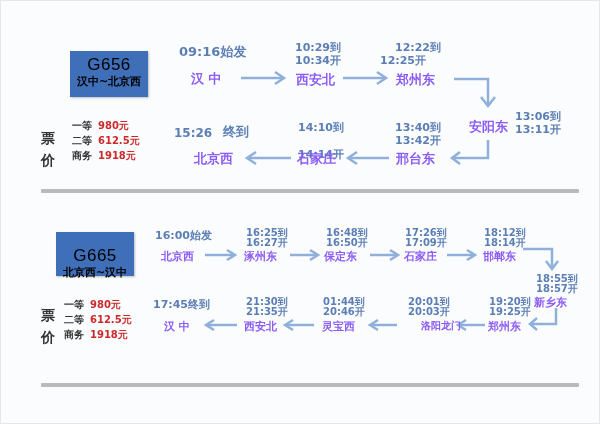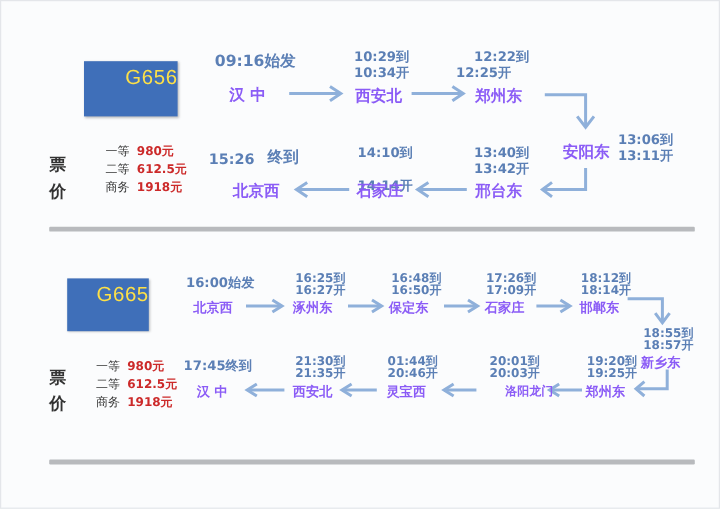--- a/index.html
+++ b/index.html
@@ -6,47 +6,48 @@
     html, body { width: 600px; height: 424px; overflow: hidden; }
     body {
       background: #fbfcfd;
       font-family: "DejaVu Sans", "Liberation Sans", sans-serif;
       position: relative;
       border: 1px solid #e4e6ea;
     }
     .abs { position: absolute; }
     .badge {
       background: #3f6fb9;
-      color: #fde047;
-      text-align: right;
+      color: #000000;
+      text-align: center;
       box-shadow: 1px 1px 2px rgba(0,0,0,0.25);
     }
     .badge .num { font-size: 17px; line-height: 20px; font-family: "Liberation Sans", sans-serif; letter-spacing: 0.5px; }
     .badge .route { font-size: 11px; font-weight: bold; line-height: 14px; }
     .time { color: #5b7fb5; font-weight: bold; white-space: nowrap; }
     .station { color: #8b5cf6; font-weight: bold; white-space: nowrap; }
-    .fare-label { color: #333; font-weight: normal; margin-left: 16px; }
+    .fare-label { color: #333; font-weight: bold; }
     .fare-value { color: #cc2a2a; font-weight: bold; }
     .piao { color: #333; font-weight: bold; font-size: 14px; line-height: 18px; }
     .divider { background: #b8babd; height: 4px; border-radius: 1px; }
     svg.arrow { position: absolute; overflow: visible; }
     .t1 .time { font-size: 11px; line-height: 12px; }
     .t1 .station { font-size: 13px; }
     .t2 .time { font-size: 10px; line-height: 10px; }
     .t2 .station { font-size: 11px; }
     .fares .row { display: flex; gap: 6px; height: 15px; align-items: center; }
     .t1 .fares .row { font-size: 10px; }
     .t2 .fares .row { font-size: 10px; }
   </style>
 </head>
 <body>
 
 <div class="t1">
   <div class="abs badge" style="left:69px;top:50px;width:78px;height:46px;padding-top:4px;">
     <div class="num">G656</div>
+    <div class="route">汉中~北京西</div>
   </div>
 
   <div class="abs piao" style="left:40px;top:128px;">
     <div>票</div>
     <div style="margin-top:4px">价</div>
   </div>
   <div class="abs fares" style="left:71px;top:117px;">
     <div class="row">
         <span class="fare-label">一等</span>
         <span class="fare-value">980元</span>
@@ -115,22 +116,23 @@
     </svg>
 
   <div class="abs time" style="left:173px;top:126px;font-size:12px;">15:26</div>
   <div class="abs time" style="left:222px;top:125px;font-size:13px;">终到</div>
   <div class="abs station" style="left:193px;top:149px;">北京西</div>
 </div>
 
 <div class="abs divider" style="left:40px;top:188px;width:538px;"></div>
 
 <div class="t2">
-  <div class="abs badge" style="left:55px;top:231px;width:68px;height:44px;padding-top:4px;">
+  <div class="abs badge" style="left:55px;top:231px;width:78px;height:44px;padding-top:14px;">
     <div class="num">G665</div>
+    <div class="route">北京西~汉中</div>
   </div>
 
   <div class="abs piao" style="left:40px;top:305px;">
     <div>票</div>
     <div style="margin-top:4px">价</div>
   </div>
   <div class="abs fares" style="left:63px;top:296px;">
     <div class="row">
         <span class="fare-label">一等</span>
         <span class="fare-value">980元</span>

